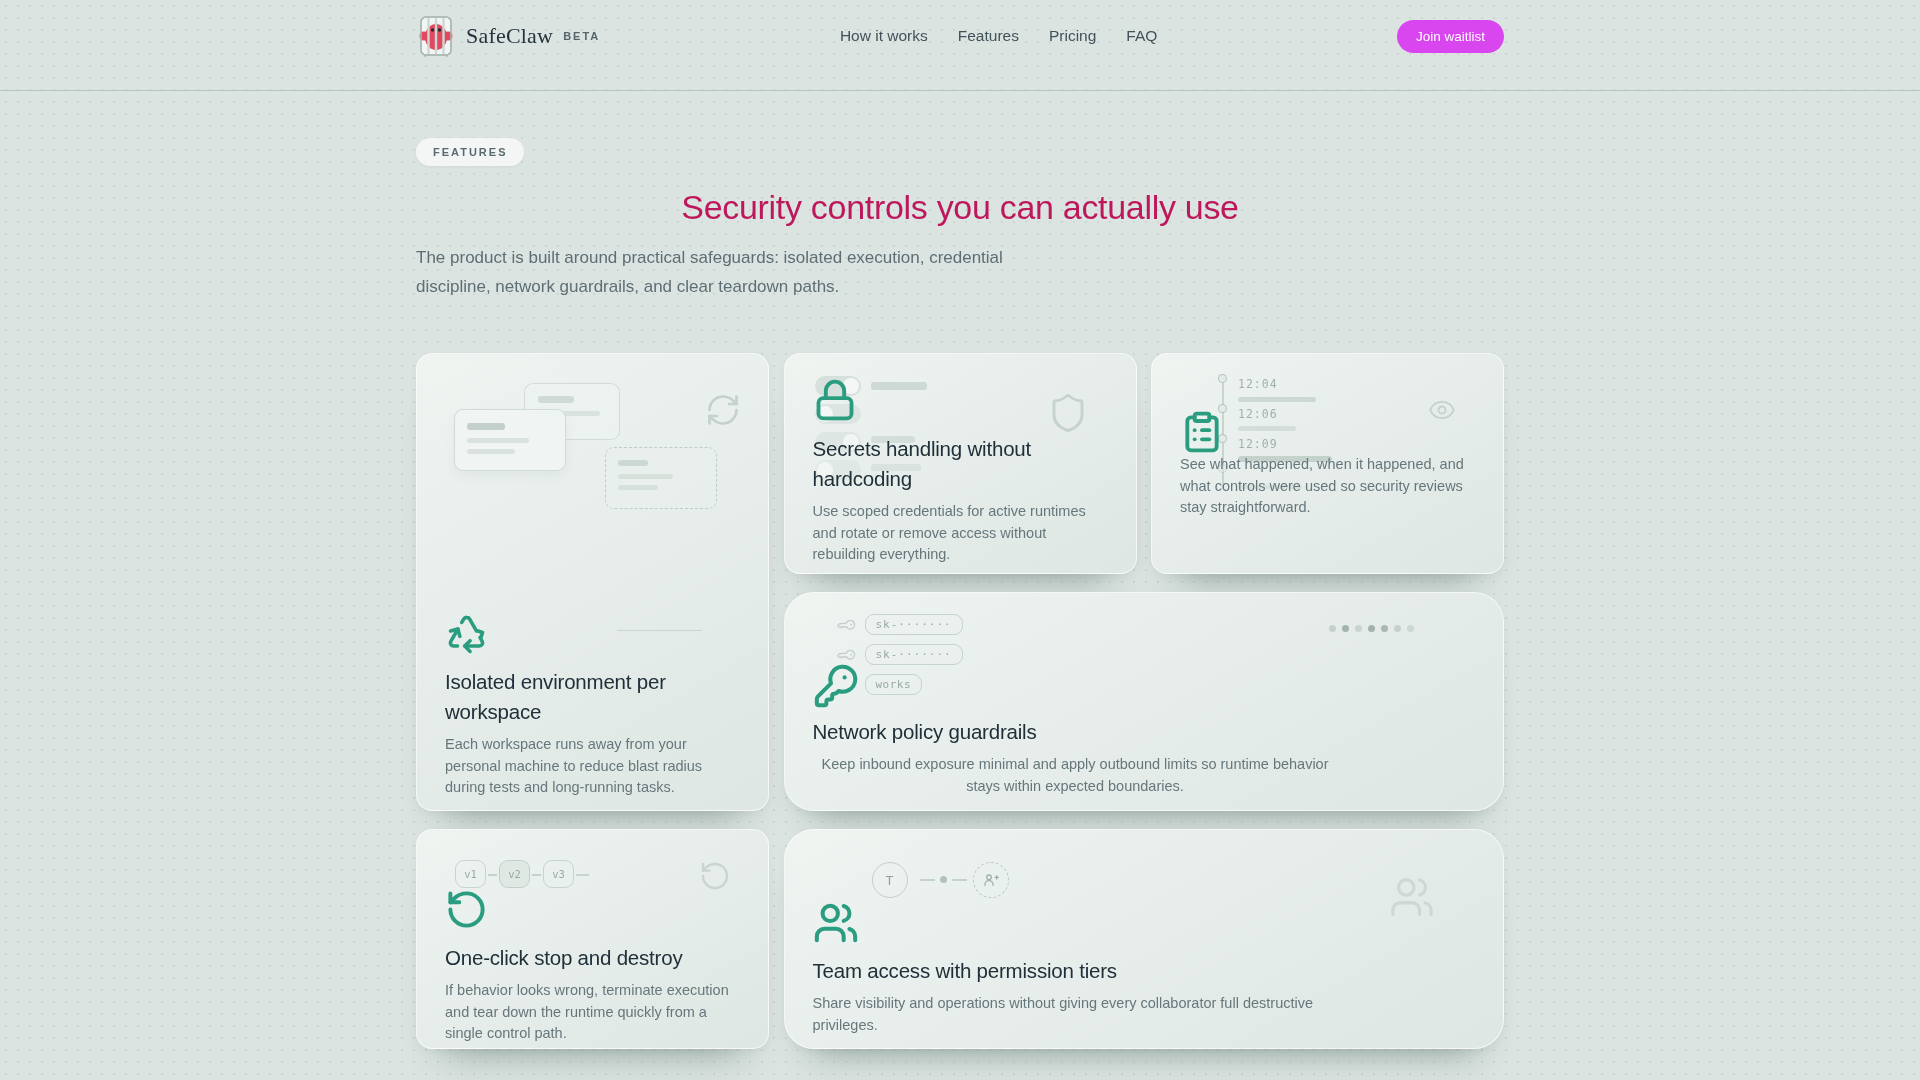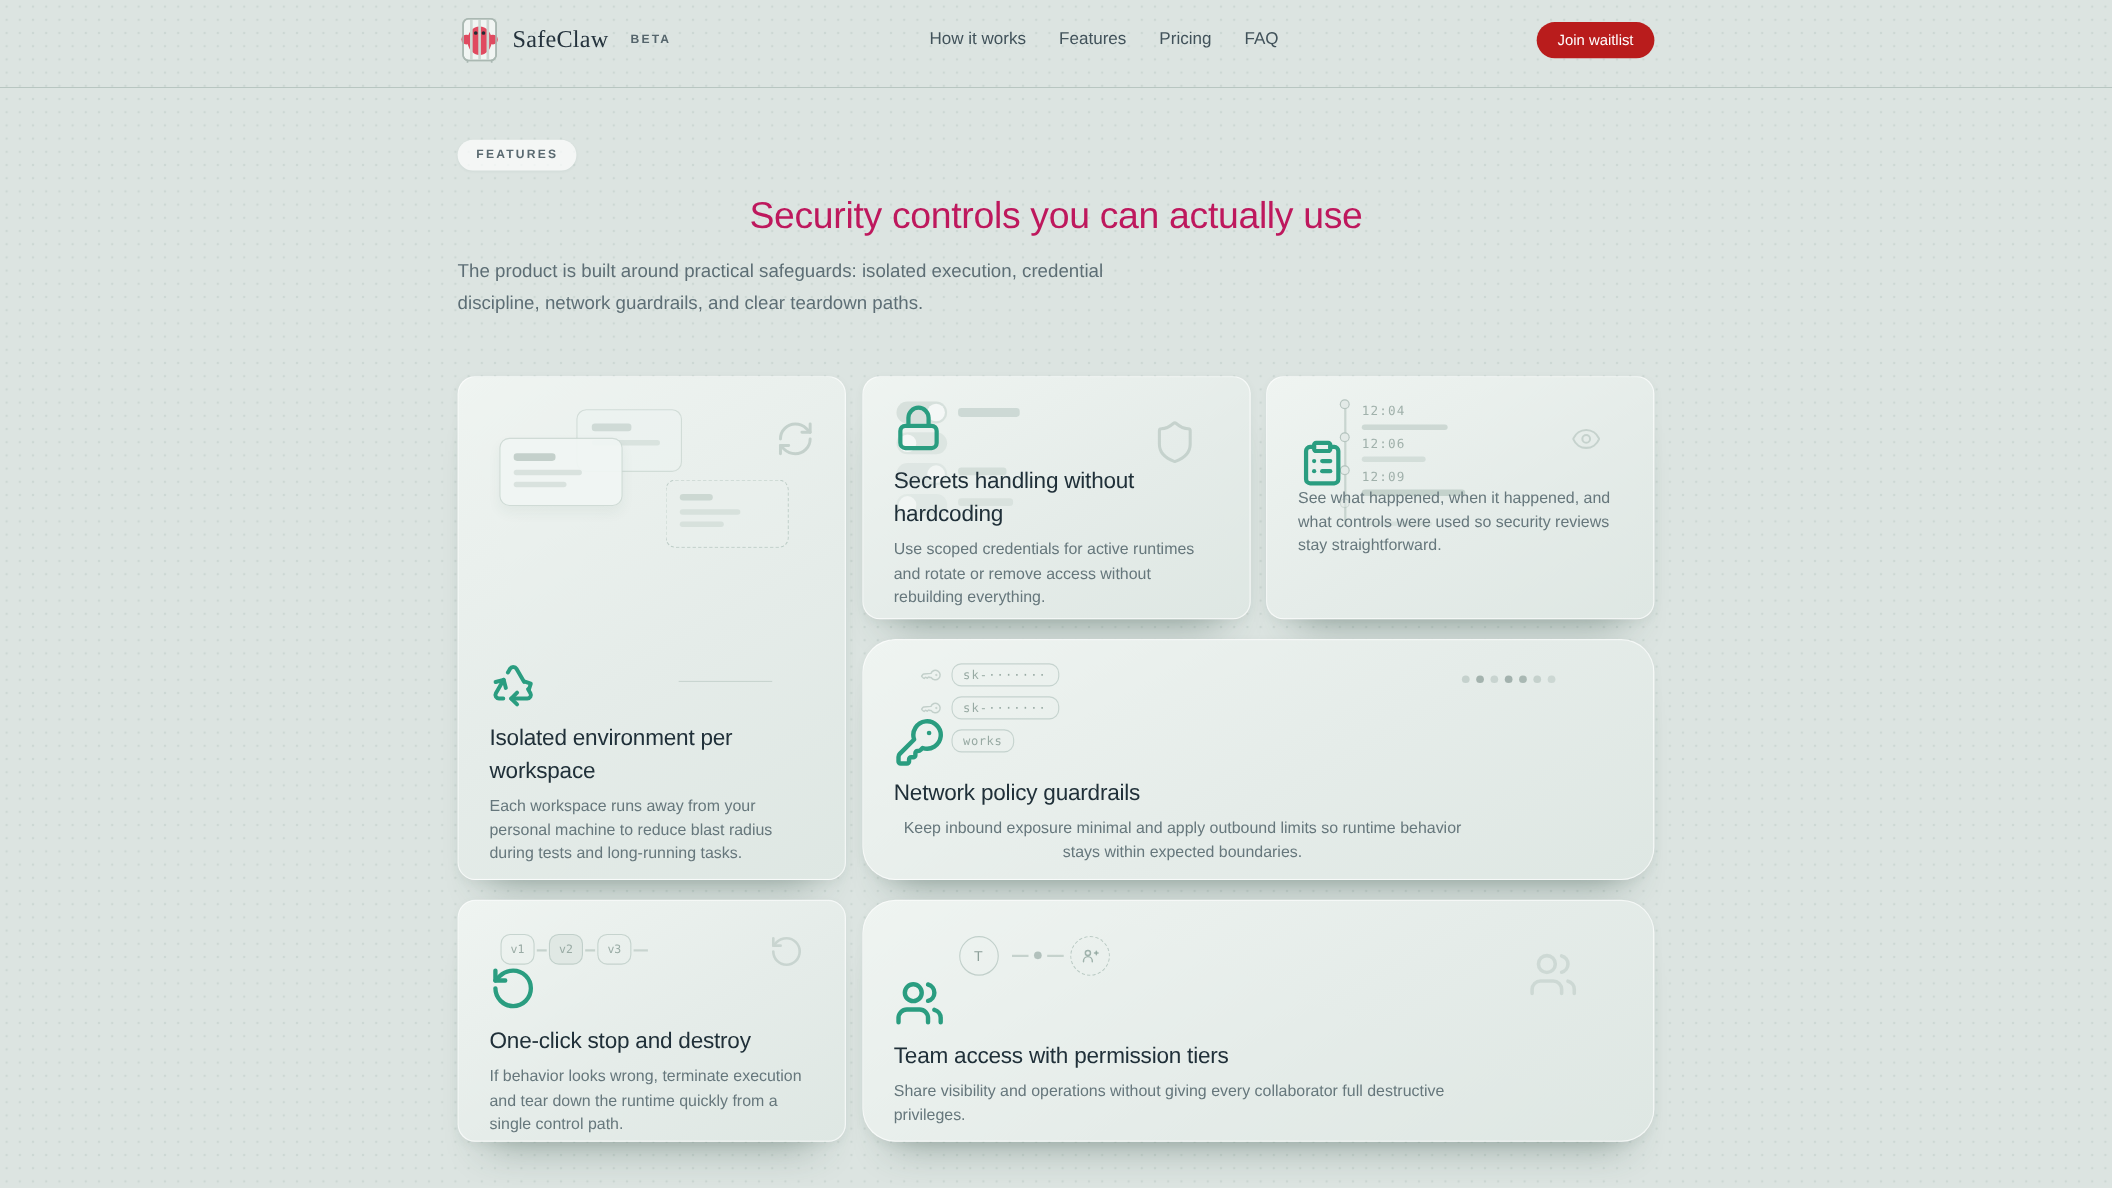--- a/index.html
+++ b/index.html
@@ -8,31 +8,31 @@
     font-family:"Liberation Sans", sans-serif;
     background-color:#dce4e1;
     background-image:radial-gradient(circle, rgba(122,148,140,0.16) 1px, transparent 1.4px);
     background-size:12px 12px;
     color:#1e2e38;
   }
   .container { width:1088px; margin:0 auto; position:relative; }
 
   
   header {
-    height:80px;
+    height:91px;
     border-bottom:1px solid rgba(140,162,155,0.45);
   }
   .header-inner { height:72px; display:flex; align-items:center; justify-content:space-between; }
   .brand { display:flex; align-items:center; gap:10px; }
   .brand-name { font-family:"Liberation Serif", serif; font-size:22px; color:#25333d; letter-spacing:0.2px; }
-  .brand-beta { font-size:11px; font-weight:700; letter-spacing:2px; color:#55656c; margin-left:10px; }
+  .brand-beta { font-size:11px; font-weight:700; letter-spacing:2px; color:#55656c; margin-left:0; }
   nav { display:flex; gap:30px; }
   nav a { text-decoration:none; color:#41525a; font-size:15.5px; cursor:pointer; }
   .cta-button {
-    background:#b91c1c; color:#ffffff; border:none; cursor:pointer;
+    background:#d946ef; color:#ffffff; border:none; cursor:pointer;
     border-radius:999px; padding:9px 19px; font-size:13.5px; font-family:inherit;
   }
 
   
   .hero { padding-top:47px; }
   .badge {
     display:inline-block; background:rgba(255,255,255,0.68); color:#5a6a71;
     font-size:11px; font-weight:700; letter-spacing:2px;
     padding:8px 17px; border-radius:999px; box-shadow:0 1px 3px rgba(40,70,60,0.06);
   }

